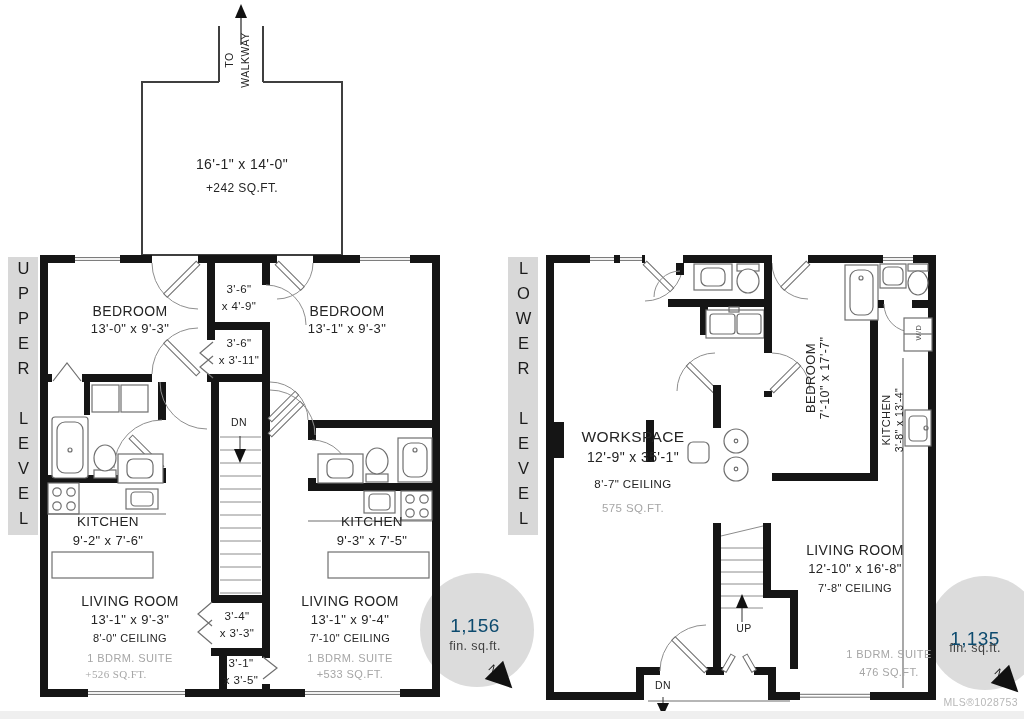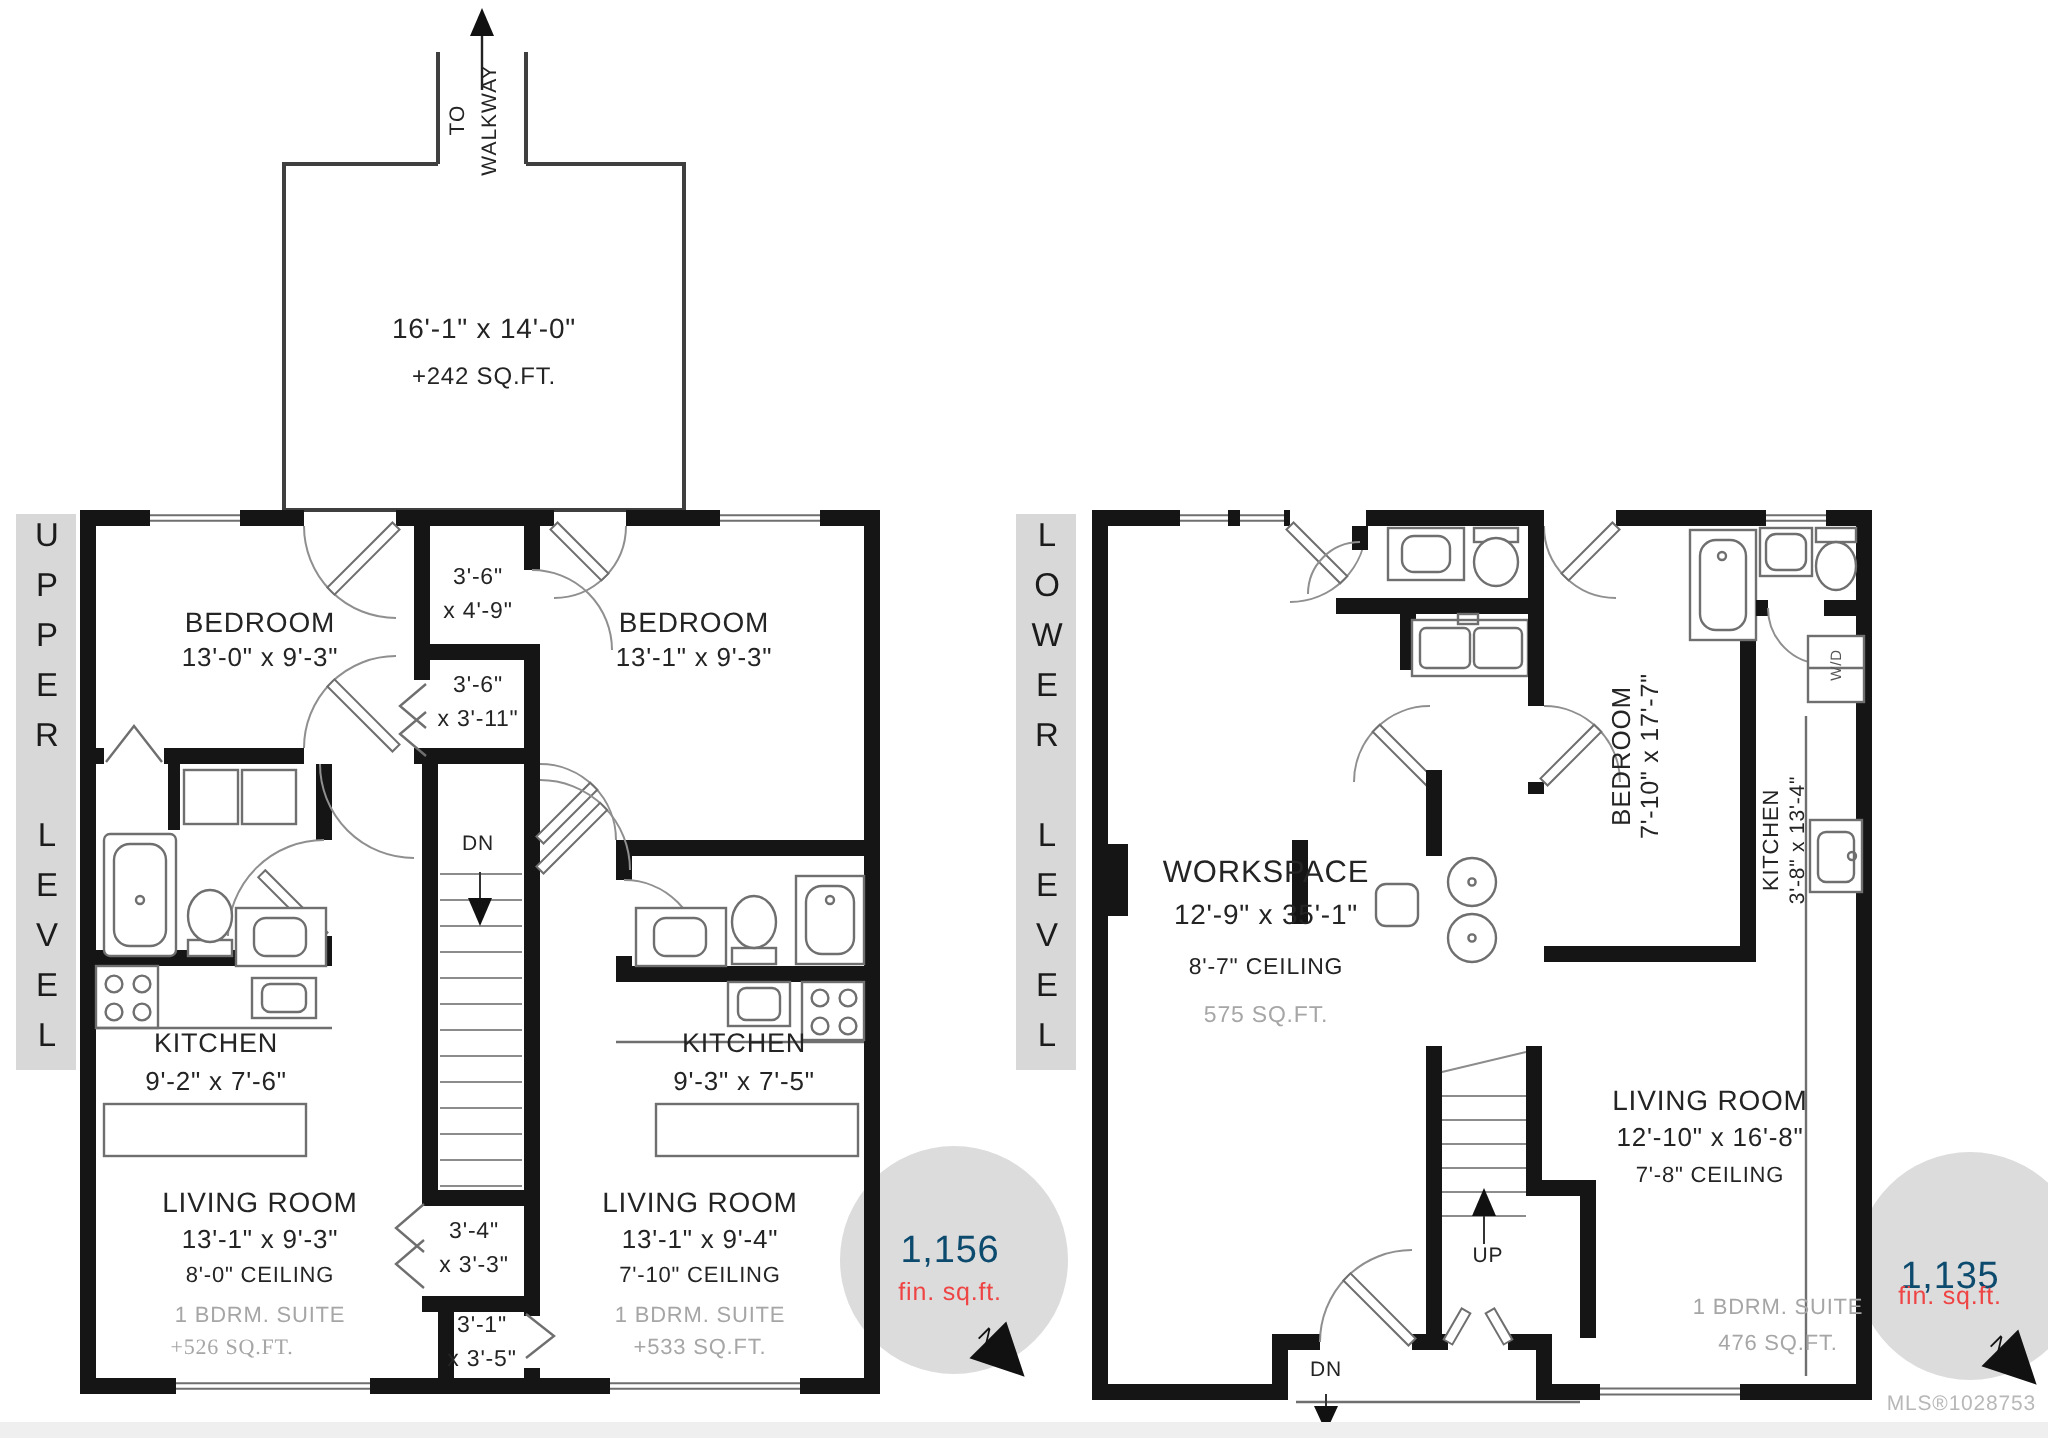--- a/index.html
+++ b/index.html
@@ -24,21 +24,21 @@
   .name{font-size:14px;}
   .namebig{font-size:15.5px;}
   .dim{font-size:13px;}
   .small{font-size:11.5px;line-height:1.45;}
   .ceil{font-size:11px;}
   .muted{color:#a6a6a6;}
   .tiny{font-size:10.5px;}
   .rot{display:flex;flex-direction:column;align-items:center;justify-content:center;
        transform:rotate(-90deg);}
   .compass-num{font-size:19px;color:#0c4a6e;}
-  .compass-unit{font-size:12.5px;color:#ef4444;}
+  .compass-unit{font-size:12.5px;color:#404040;}
   .north{font-size:11px;color:#111;transform:rotate(45deg);}
   .mls{color:#b8b8b8;font-size:10.5px;text-align:right;}
   .wdlbl{font-size:7.5px;color:#555;transform:rotate(-90deg);text-align:center;}
   .footband{position:absolute;left:0;top:711px;width:1024px;height:8px;background:#efefef;}
 </style>
 </head>
 <body>
 
 <div id="stage">
 

